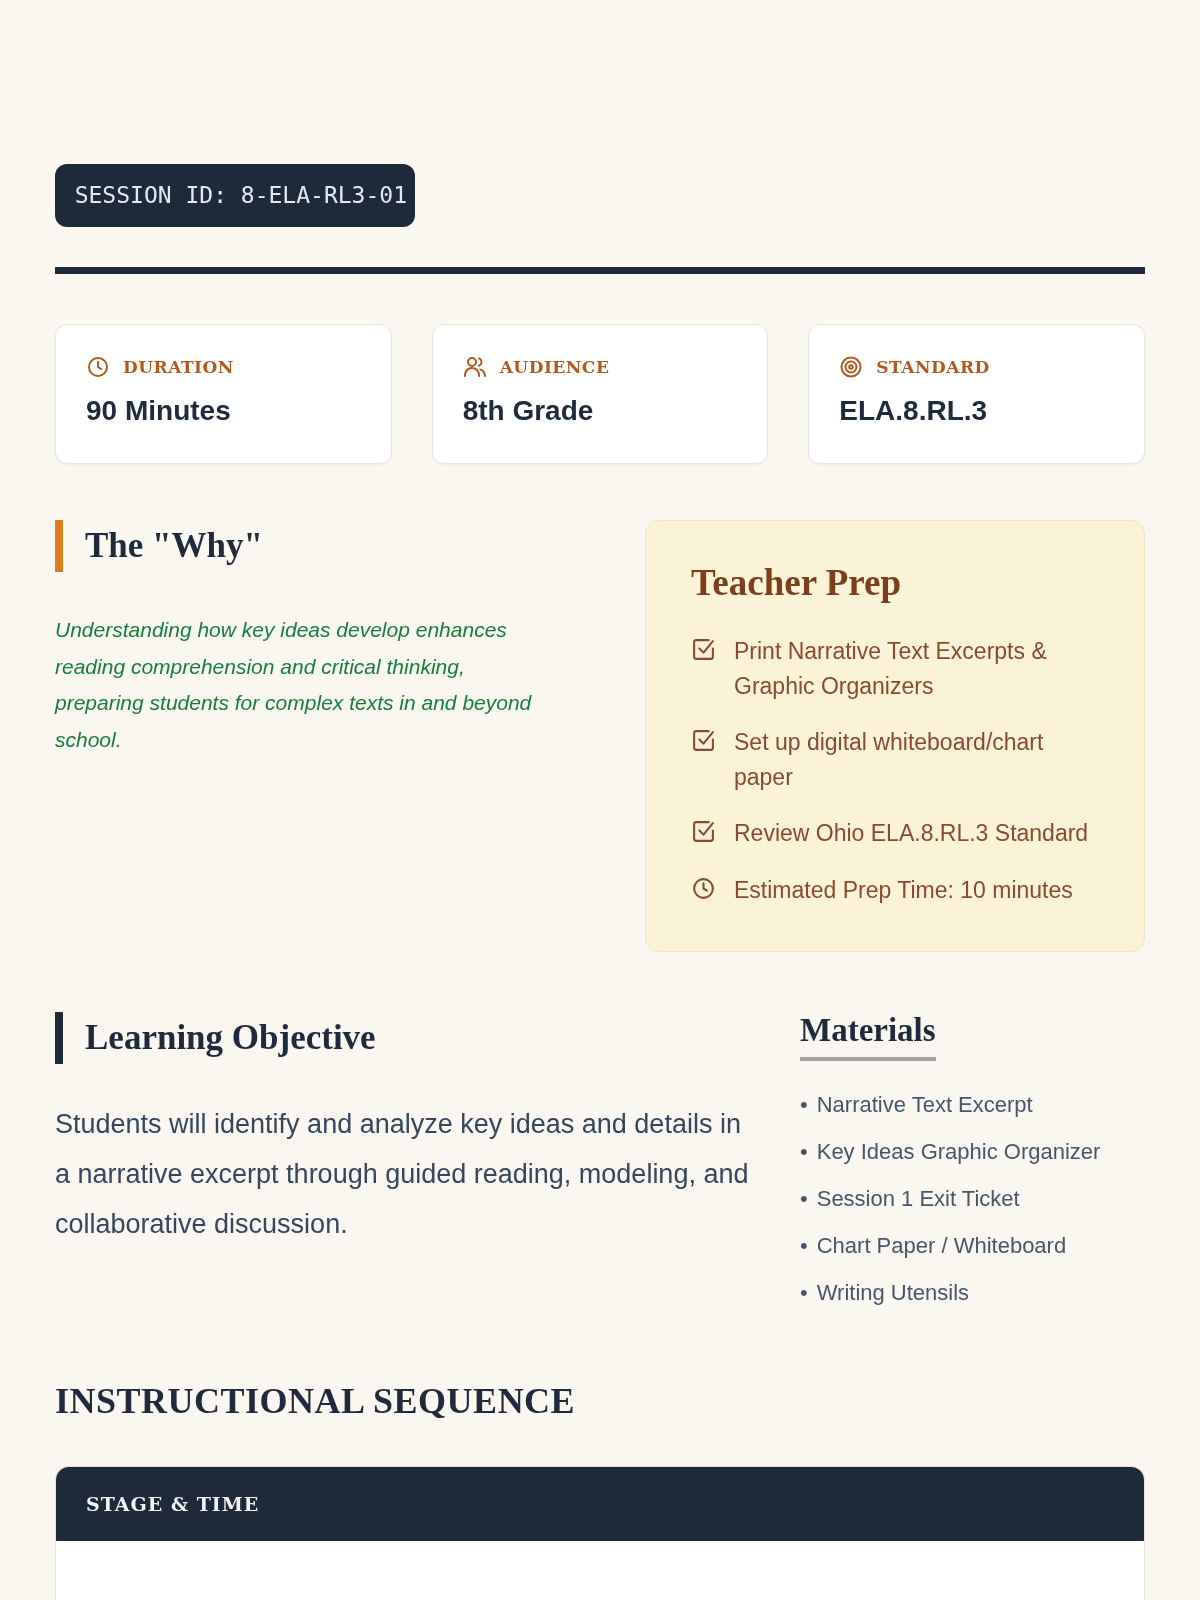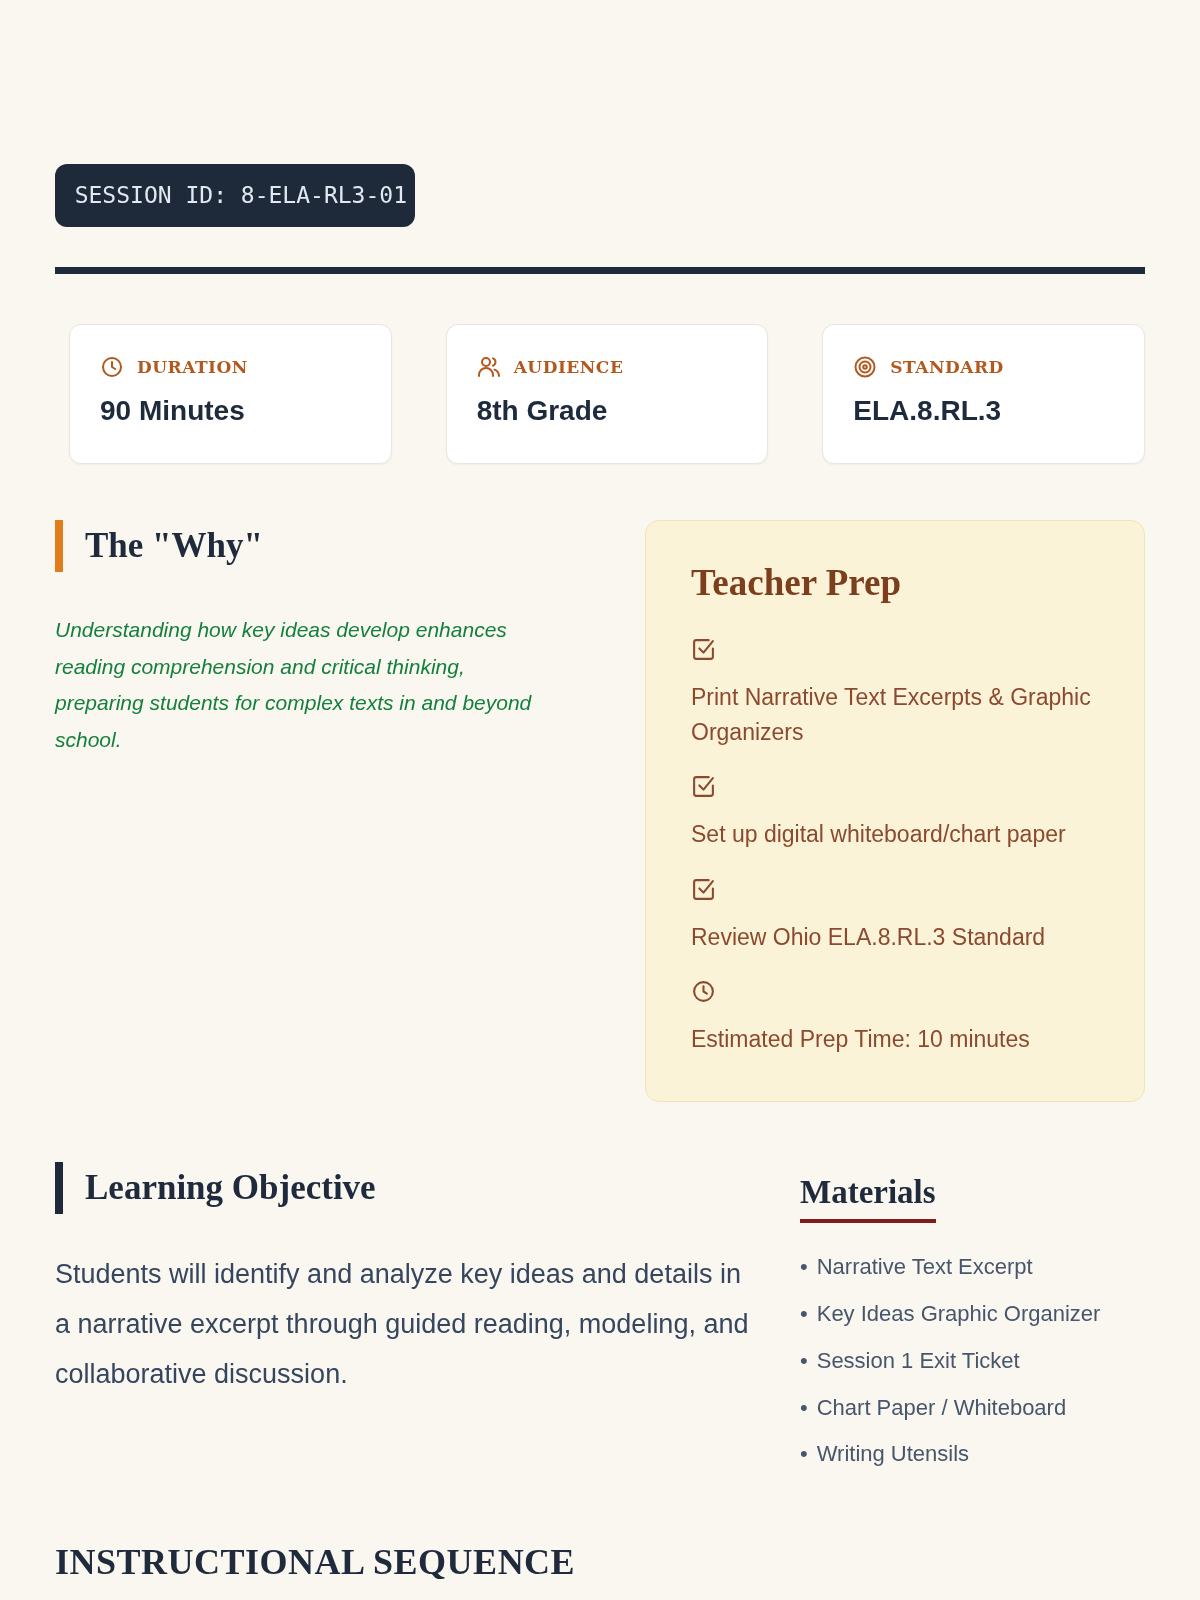--- a/index.html
+++ b/index.html
@@ -45,21 +45,20 @@
   .divider { margin-top: 40px; height: 7px; background: #1e2a3a; }
 
   
   .cards { margin-top: 50px; display: grid; grid-template-columns: 1fr 1fr 1fr; gap: 40px; }
   .card {
     background: #ffffff;
     border: 1px solid #e7e6e1;
     border-radius: 12px;
     padding: 30px 30px 36px 30px;
     box-shadow: 0 1px 2px rgba(30,42,58,0.05);
-    margin-left: 14px;
   }
   .card-label-row { display: flex; align-items: center; gap: 13px; }
   .card-label-row svg { width: 24px; height: 24px; color: #b3591d; flex: 0 0 auto; }
   .card-label {
     font-family: "DejaVu Serif", serif;
     font-weight: 700;
     font-size: 17px;
     letter-spacing: 0.5px;
     color: #b3591d;
   }
@@ -100,43 +99,42 @@
     border-radius: 14px;
     padding: 40px 45px 44px 45px;
   }
   .prep-heading {
     font-family: "Liberation Serif", serif;
     font-weight: 700;
     font-size: 37px;
     color: #7c3e1d;
   }
   .prep-list { margin-top: 30px; display: flex; flex-direction: column; gap: 22px; }
-  .prep-item { display: flex; gap: 18px; color: #8b4a2f; flex-direction: column; }
+  .prep-item { display: flex; gap: 18px; color: #8b4a2f; }
   .prep-item svg { width: 25px; height: 25px; flex: 0 0 auto; margin-top: 3px; color: #8b4a2f; }
   .prep-item .prep-text { font-size: 23px; line-height: 1.5; }
 
   
   .objective-body {
     margin-top: 36px;
     font-size: 27px;
     line-height: 1.85;
     color: #35465e;
     max-width: 700px;
   }
 
   
   .materials-heading {
     display: inline-block;
     font-family: "Liberation Serif", serif;
     font-weight: 700;
     font-size: 33px;
     color: #1f2b3d;
     padding-bottom: 8px;
-    border-bottom: 4px solid #7f1d1d;
-    margin-top: 12px;
+    border-bottom: 4px solid #a3a3a3;
   }
   .materials-list { margin-top: 28px; }
   .materials-item {
     font-size: 22px;
     font-weight: 400;
     color: #47566b;
     line-height: 1.45;
     margin-bottom: 15px;
   }
   .materials-item .bullet { margin-right: 9px; }

